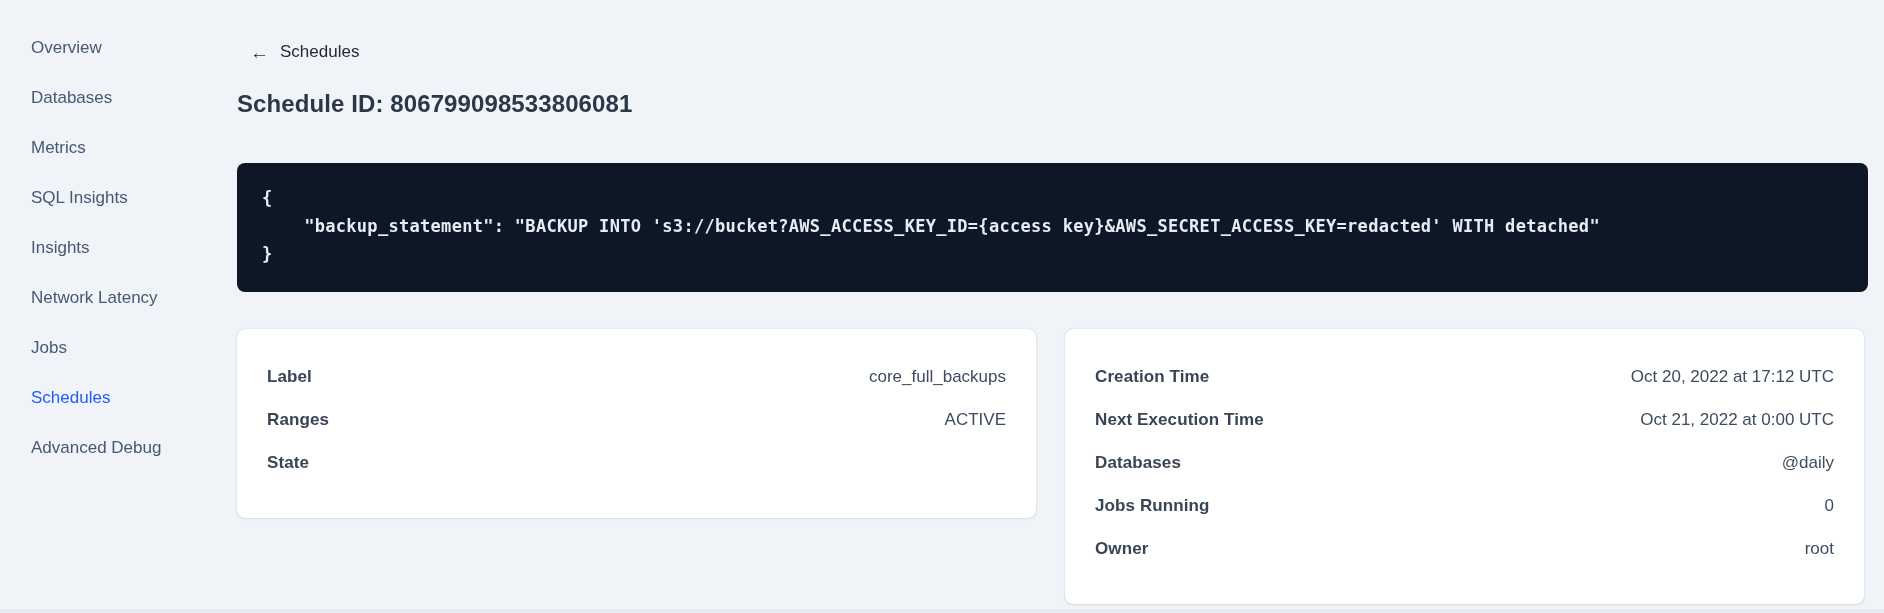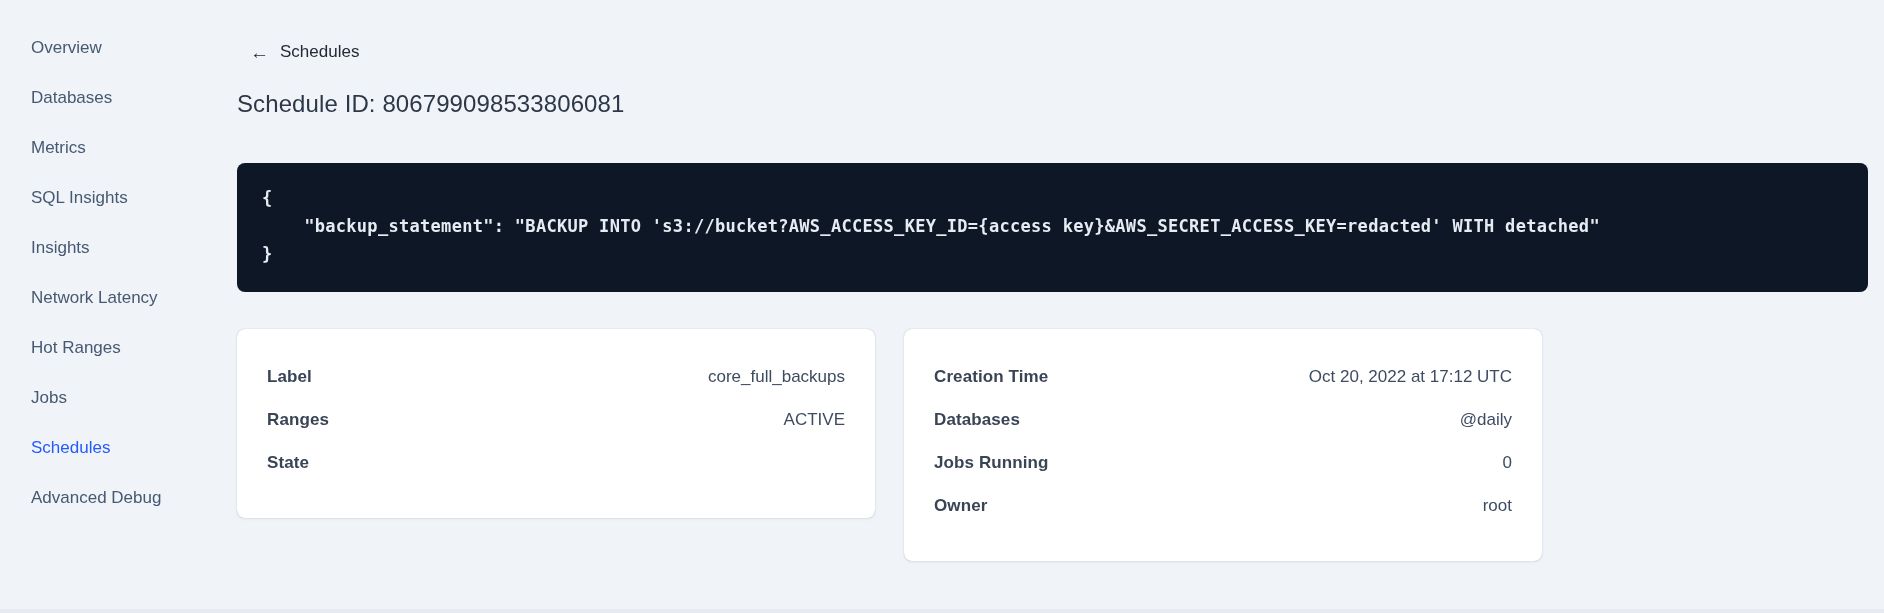--- a/index.html
+++ b/index.html
@@ -37,42 +37,42 @@
     cursor: pointer;
   }
   .back-link .arrow {
     font-size: 19px;
     margin-right: 11px;
     line-height: 1;
     color: #242a35;
   }
   .page-title {
     position: absolute; left: 0; top: 90px;
-    font-size: 24px; font-weight: 400;
+    font-size: 24px; font-weight: 700;
     color: #2c3848;
     letter-spacing: 0.1px;
   }
   .code-block {
     position: absolute; left: 0; top: 163px;
     width: 1631px; height: 129px;
     background: #0e1726;
     border-radius: 8px;
     padding: 21px 25px;
   }
   .code-block pre {
     font-family: "DejaVu Sans Mono", monospace;
     font-size: 17px; font-weight: 600;
     line-height: 28px;
     letter-spacing: 0.3px;
     color: #e7ecf3;
     white-space: pre;
   }
   .cards {
     position: absolute; left: 0; top: 329px;
-    width: 1305px;
+    width: 1627px;
     display: flex; gap: 29px;
     align-items: flex-start;
   }
   .card {
     flex: 1 1 0;
     background: #ffffff;
     border-radius: 8px;
     box-shadow: 0 0 1px rgba(67,90,111,0.45), 0 1px 3px rgba(67,90,111,0.10);
     padding: 26px 30px 34px 30px;
   }
@@ -99,21 +99,20 @@
 </head>
 <body>
 
 <div class="sidebar">
   <div class="nav-item">Overview</div>
   <div class="nav-item">Databases</div>
   <div class="nav-item">Metrics</div>
   <div class="nav-item">SQL Insights</div>
   <div class="nav-item">Insights</div>
   <div class="nav-item">Network Latency</div>
-  <div class="nav-item">Hot Ranges</div>
   <div class="nav-item">Jobs</div>
   <div class="nav-item active">Schedules</div>
   <div class="nav-item">Advanced Debug</div>
 </div>
 
 <div class="main">
 
   <div class="back-link">
     <span class="arrow">←</span>
     <span>Schedules</span>
@@ -143,20 +142,24 @@
         <span class="detail-value"></span>
       </div>
     </div>
 
     <div class="card">
       <div class="detail-row">
         <span class="detail-label">Creation Time</span>
         <span class="detail-value">Oct 20, 2022 at 17:12 UTC</span>
       </div>
       <div class="detail-row">
+        <span class="detail-label">Next Execution Time</span>
+        <span class="detail-value">Oct 21, 2022 at 0:00 UTC</span>
+      </div>
+      <div class="detail-row">
         <span class="detail-label">Databases</span>
         <span class="detail-value">@daily</span>
       </div>
       <div class="detail-row">
         <span class="detail-label">Jobs Running</span>
         <span class="detail-value">0</span>
       </div>
       <div class="detail-row">
         <span class="detail-label">Owner</span>
         <span class="detail-value">root</span>

